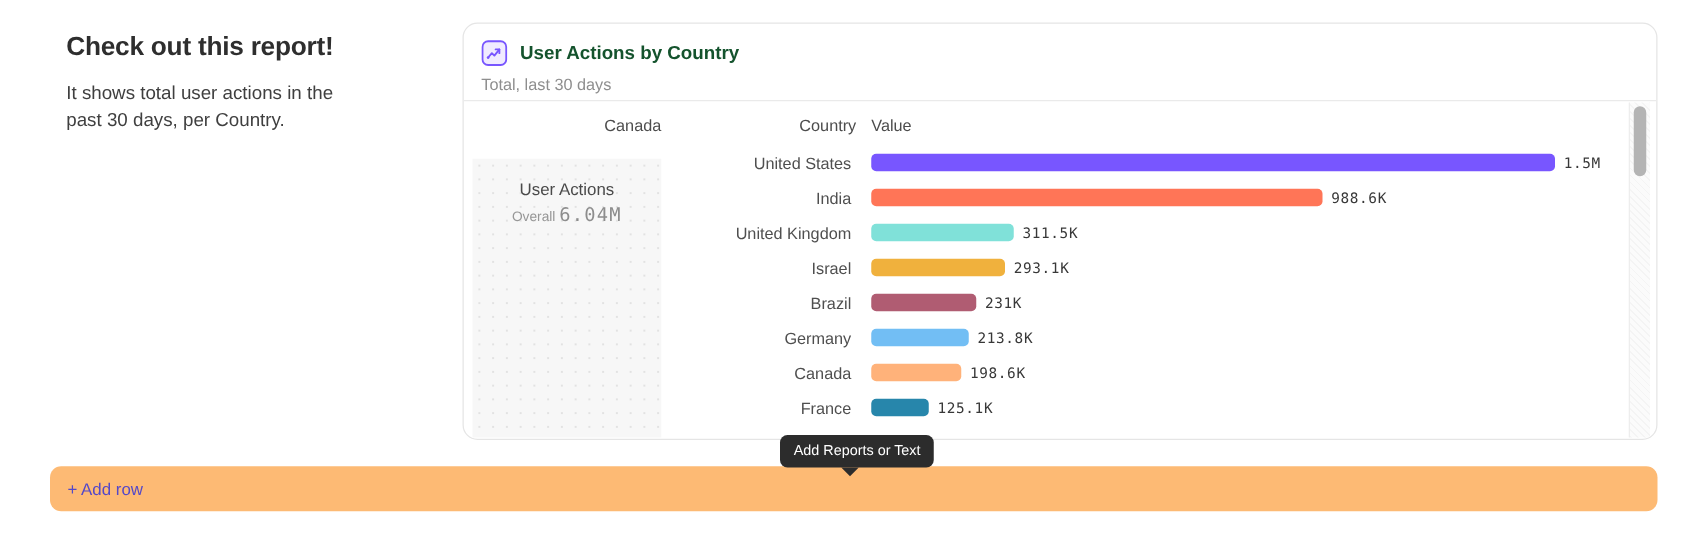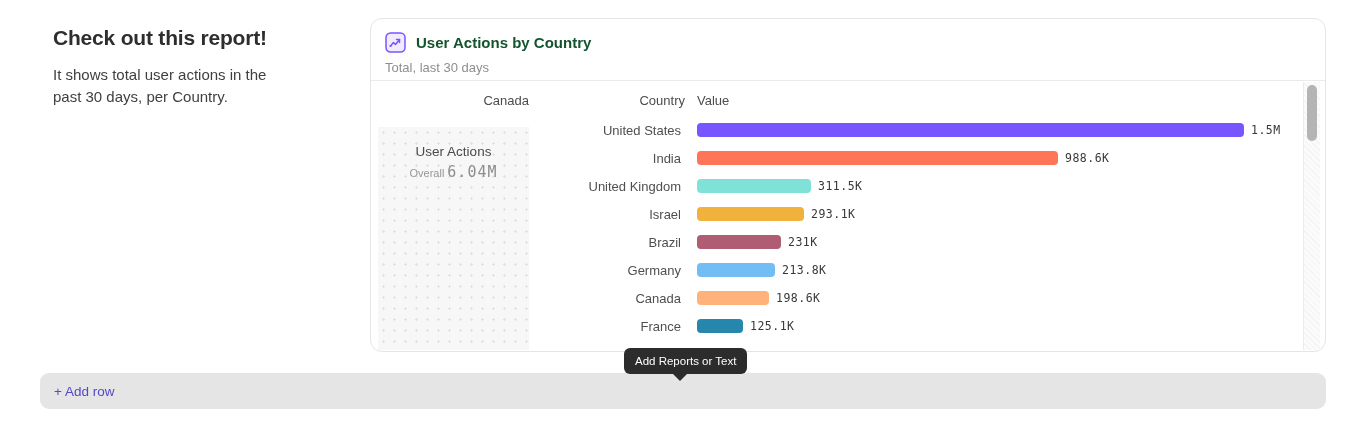--- a/index.html
+++ b/index.html
@@ -84,21 +84,21 @@
   .tooltip-arrow {
     position: absolute; top: 26px; left: 49px;
     width: 0; height: 0;
     border-left: 7px solid transparent; border-right: 7px solid transparent;
     border-top: 7px solid #2c2c2c;
   }
 
   
   .add-row-bar {
     position: absolute; left: 40px; top: 373px; width: 1286px; height: 36px;
-    background: #e5e5e5; border-radius: 9px;
+    background: #fdba74; border-radius: 9px;
     display: flex; align-items: center;
     cursor: pointer;
   }
   .add-row-label { margin-left: 14px; font-size: 13.5px; color: #5448c8; }
 </style>
 </head>
 <body>
 
 <div class="intro">
   <h1>Check out this report!</h1>

